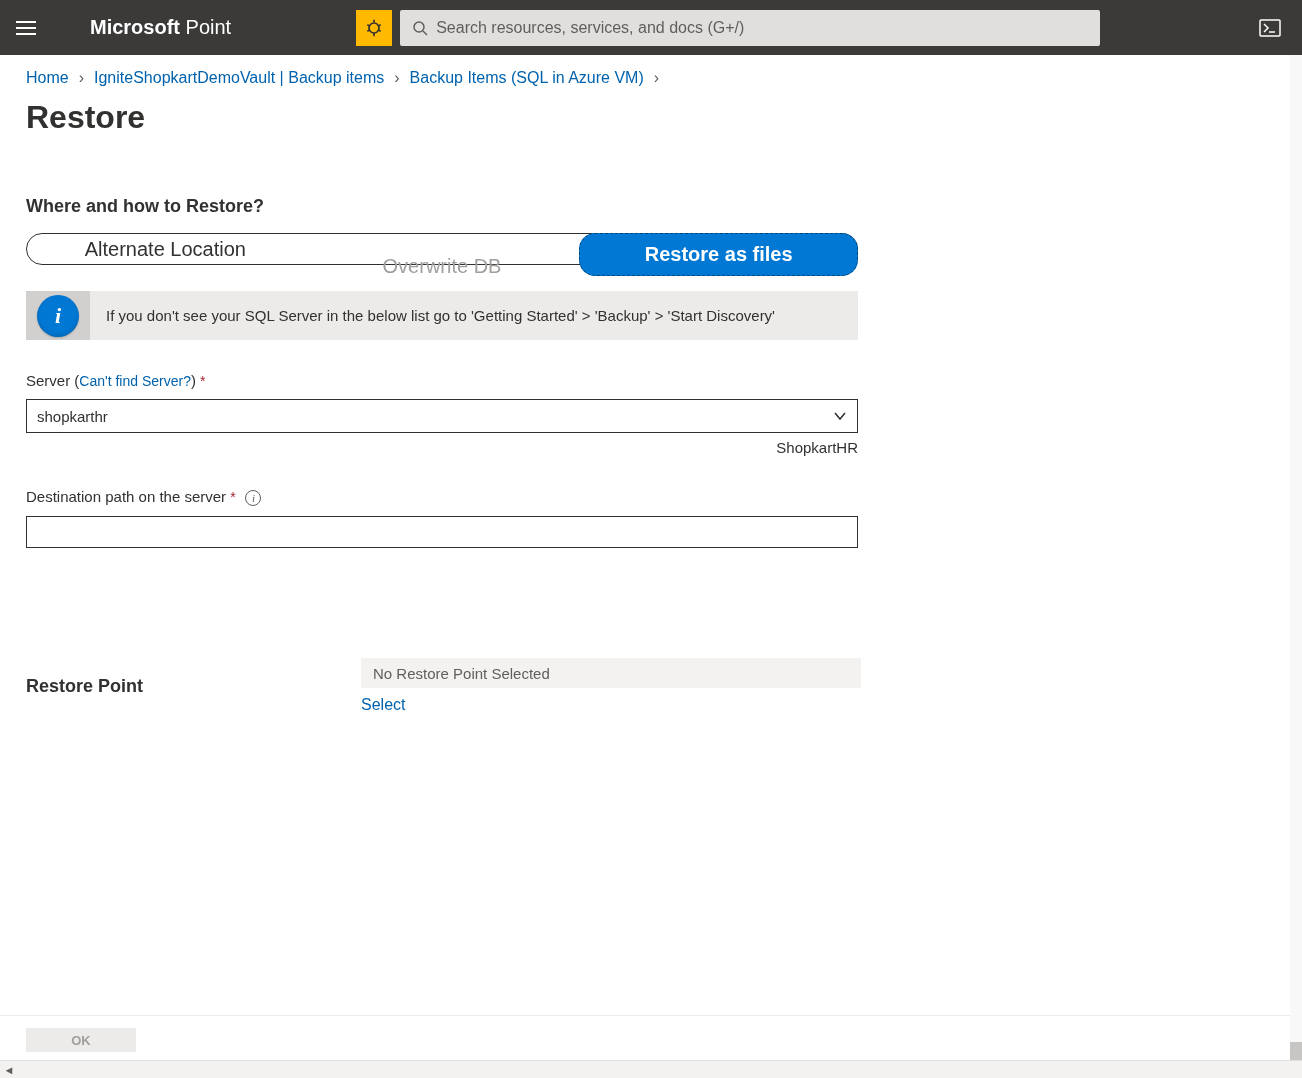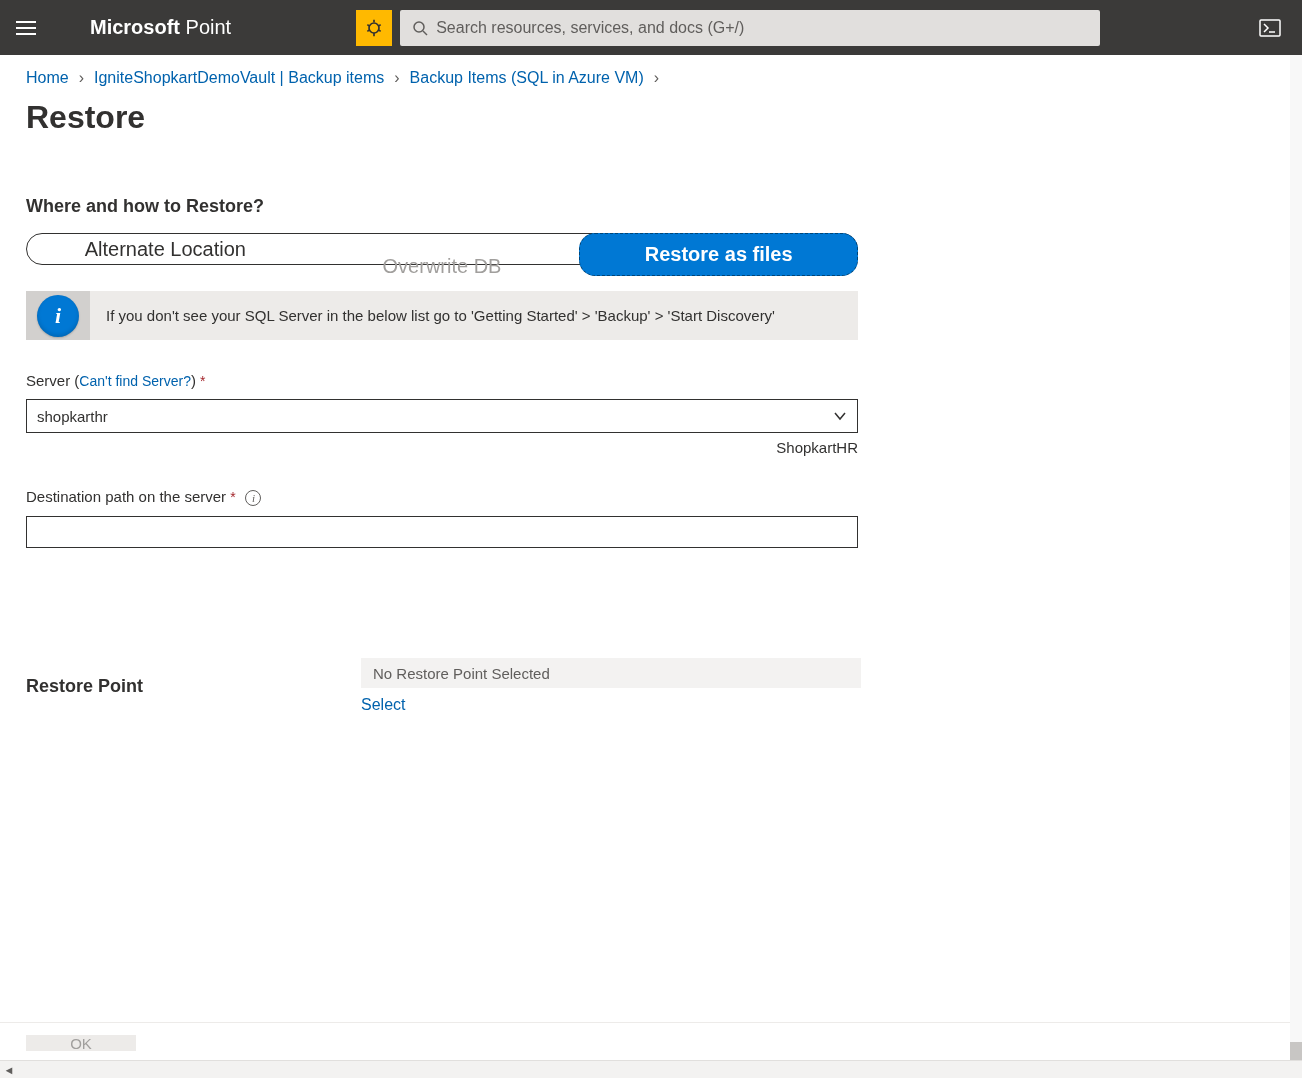--- a/index.html
+++ b/index.html
@@ -177,22 +177,22 @@
     .select-link { color:#0062ad; font-size:16px; margin-top:8px; display:inline-block; cursor:pointer; }
     
     .footer {
       position:absolute; left:0; right:12px; bottom:26px;
       border-top:1px solid #edebe9;
       padding: 12px 26px 0 26px;
       background:#fff;
     }
     .ok-btn {
       background:#edebe9; color:#a19f9d;
-      width: 110px; height: 16px;
-      border:none; font-size:15px; font-weight:400;
+      width: 110px; height: 24px;
+      border:none; font-size:13px; font-weight:700;
       cursor:default;
     }
     
     .hscroll {
       position:absolute; left:0; right:0; bottom:0; height:18px;
       background:#f3f2f1; border-top:1px solid #e1dfdd;
     }
     .hscroll .arrow-left {
       position:absolute; left:2px; top:2px; width:14px; height:14px;
       display:flex; align-items:center; justify-content:center;

